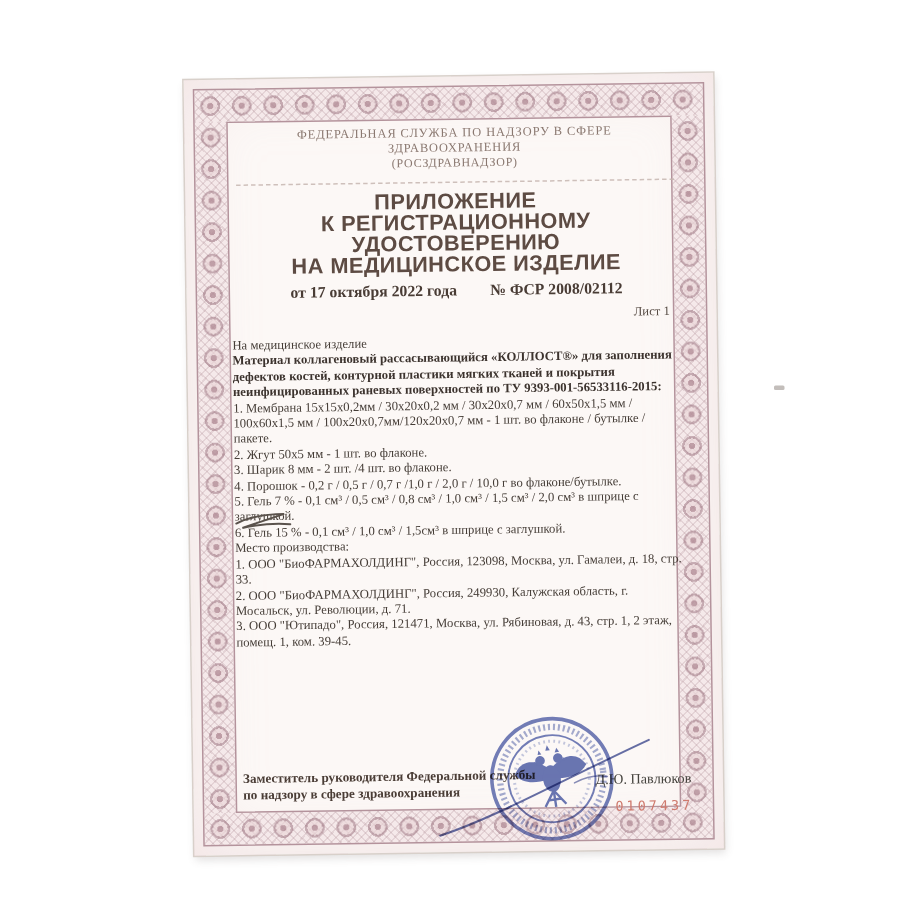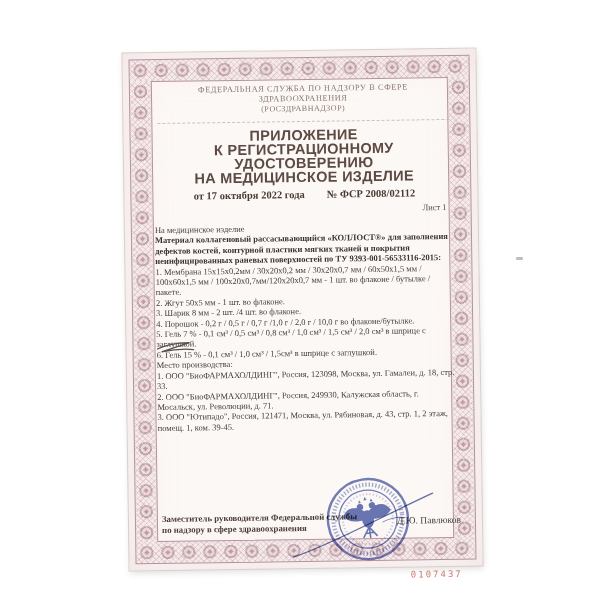--- a/index.html
+++ b/index.html
@@ -41,21 +41,21 @@
   .sheet{margin-top:4px;text-align:right;padding-right:8px;color:#574c45;font-size:8.5px;}
   .bodytext{margin-top:9px;color:#453d37;font-size:8.5px;line-height:10.4px;}
   .bodytext .b{font-weight:bold;color:#3c332e;}
   .line{white-space:normal;}
 
   
   .signer{position:absolute;left:33px;top:461px;color:#4a3d36;font-weight:bold;
           font-size:8.8px;line-height:11px;}
   .signer-name{position:absolute;right:21px;top:466px;color:#46443f;font-weight:normal;font-size:9.5px;}
   .serial{position:absolute;right:20px;top:484px;color:#cf7a6e;
-          font-family:"DejaVu Sans Mono", monospace;font-size:9px;letter-spacing:2px;margin-top:36px;}
+          font-family:"DejaVu Sans Mono", monospace;font-size:9px;letter-spacing:2px;}
 
   
   .stamp{position:absolute;left:195px;top:425px;width:88px;height:88px;
          mix-blend-mode:multiply;opacity:.88;transform:rotate(-8deg);}
   .sig{position:absolute;left:158px;top:438px;width:152px;height:76px;mix-blend-mode:multiply;}
   .squiggle{position:absolute;left:27px;top:287px;width:44px;height:20px;}
   .speck{position:absolute;left:516px;top:257px;width:7px;height:3px;background:#9b938e;
          opacity:.6;border-radius:1px;}
 </style>
 </head>

